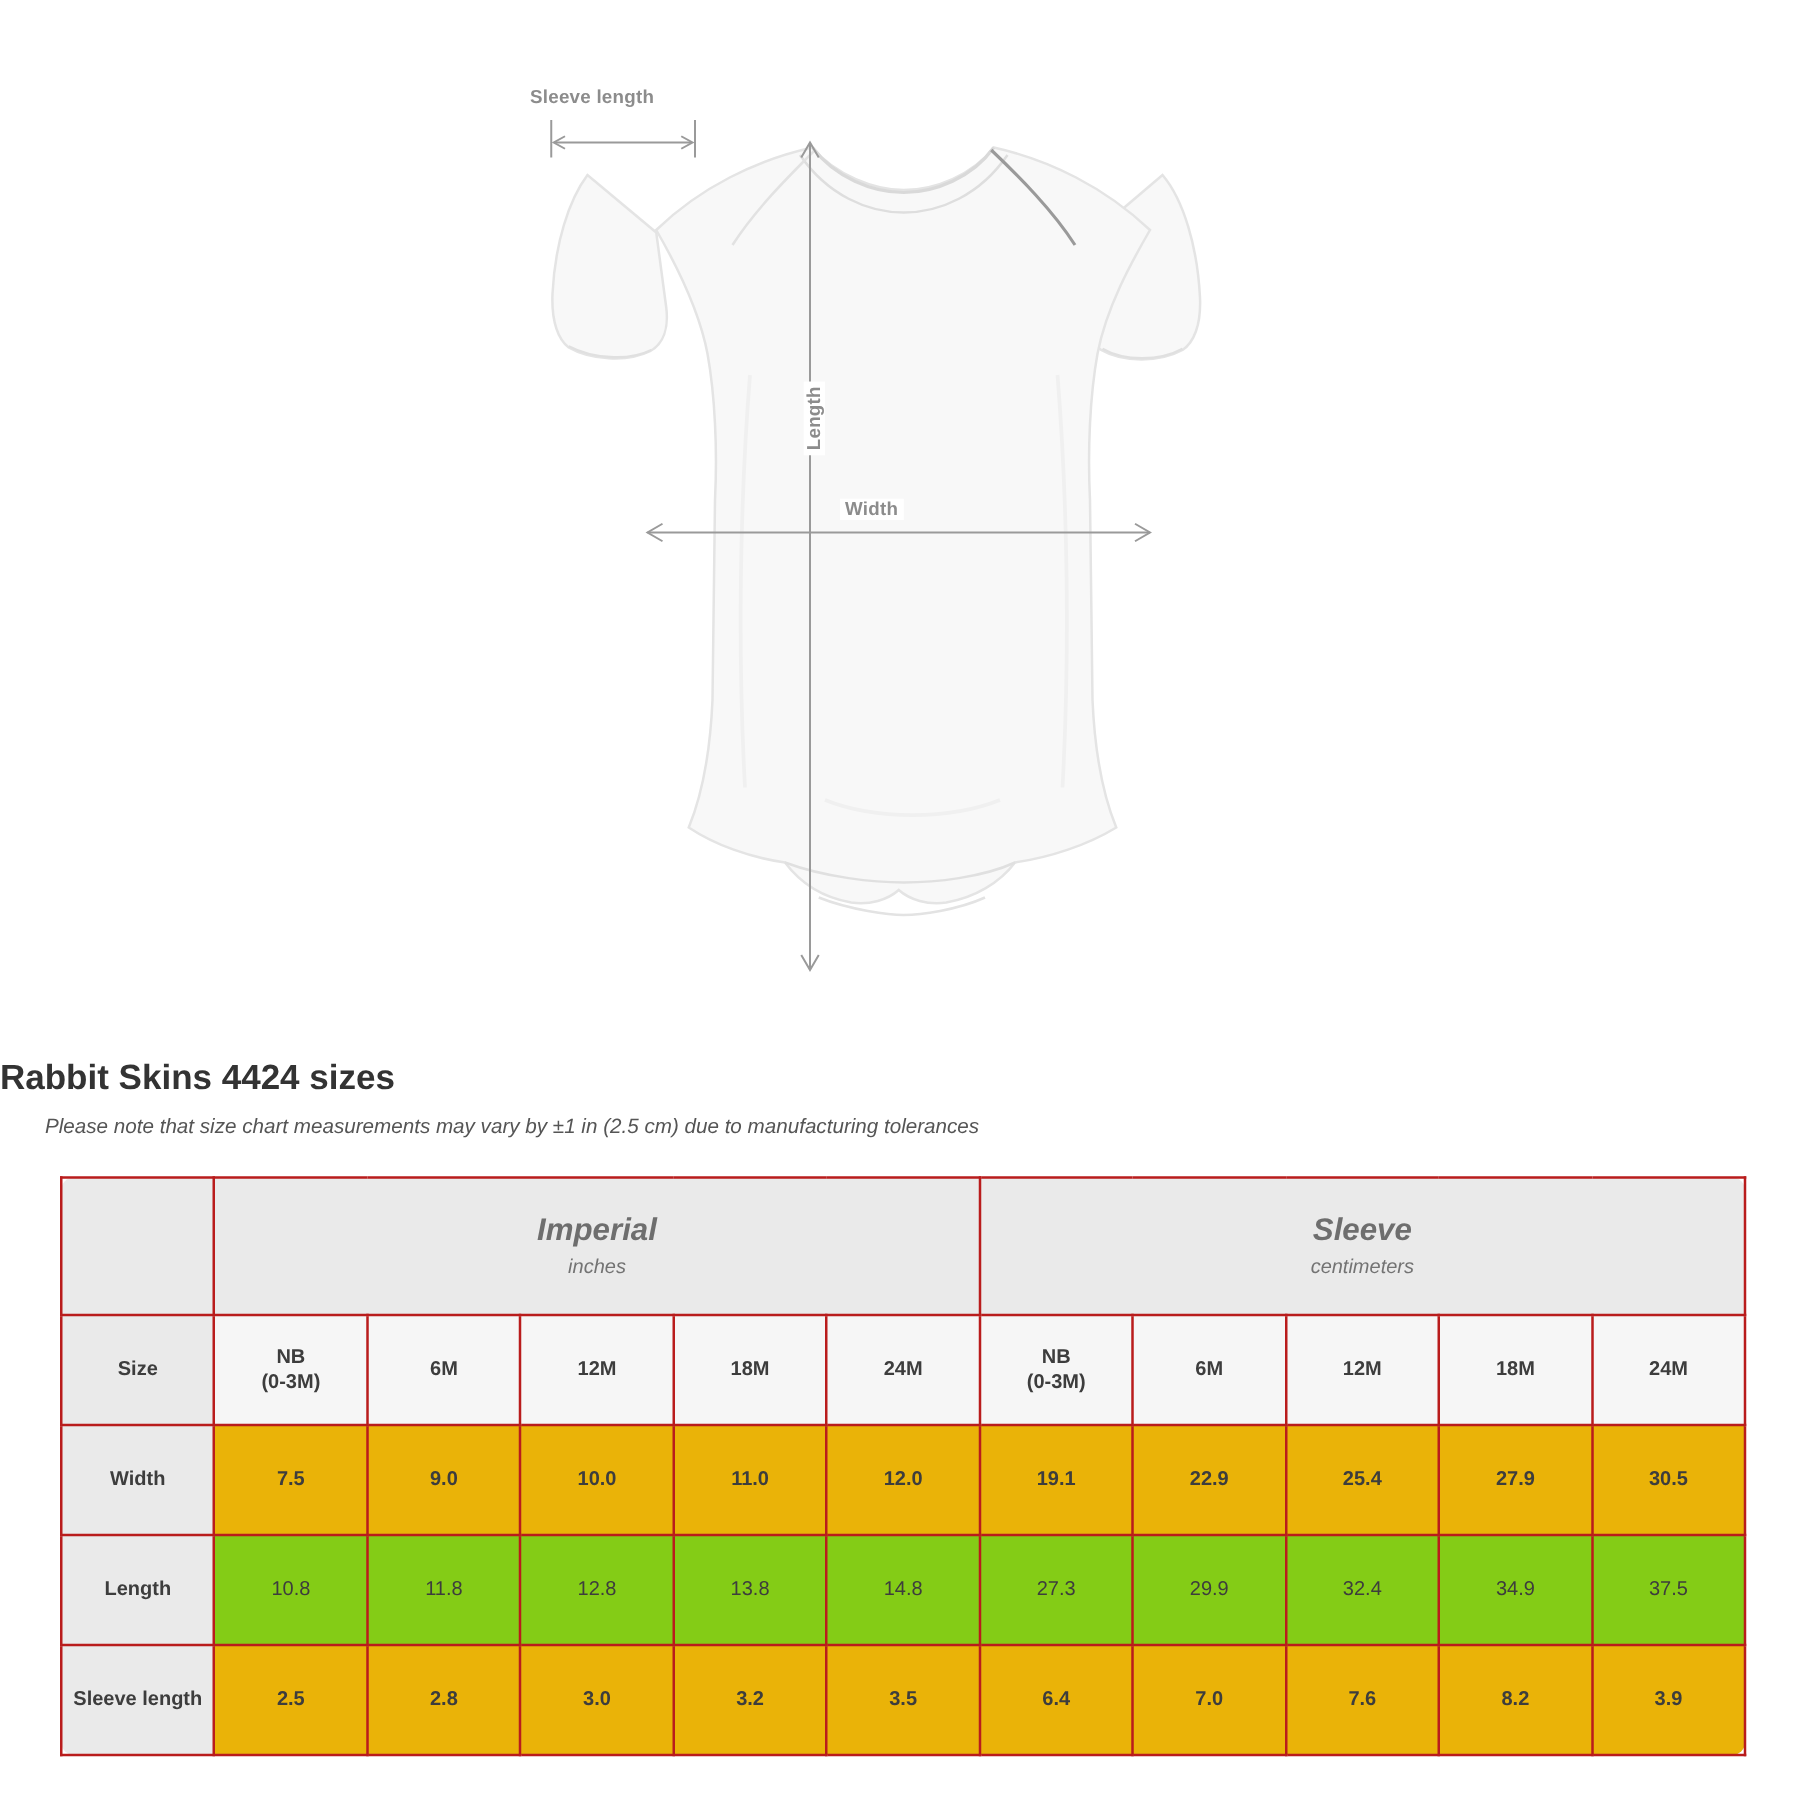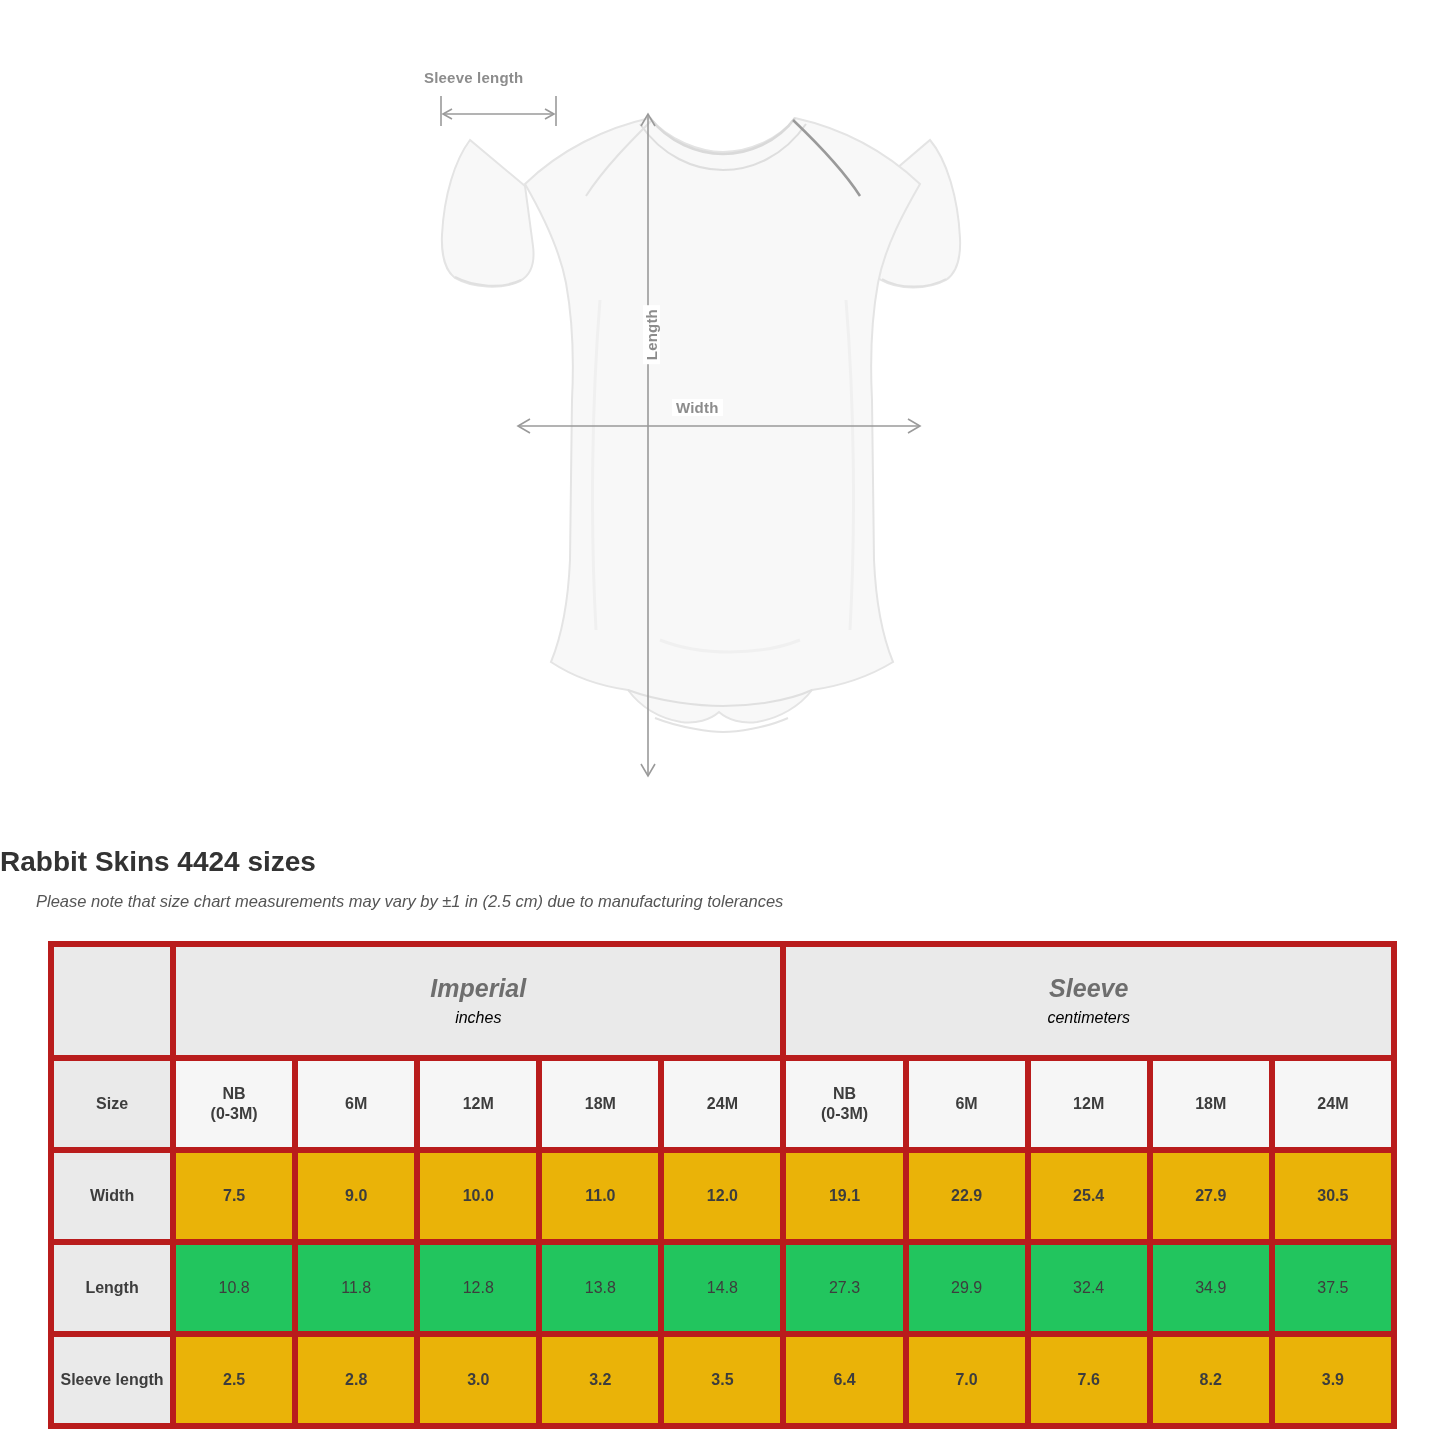--- a/index.html
+++ b/index.html
@@ -78,21 +78,21 @@
   .table-wrap {
     margin: 30px 48px 0 48px;
   }
   table.size-table {
     border-collapse: collapse;
     width: 1349px;
     table-layout: fixed;
   }
   table.size-table td,
   table.size-table th {
-    border: 6px solid #b91c1c;
+    border: 2px solid #b91c1c;
     text-align: center;
     vertical-align: middle;
     font-size: 16px;
     color: #3d3d3d;
   }
   .unit-head {
     background: #eaeaea;
     height: 108px;
     padding: 0;
   }
@@ -105,40 +105,40 @@
   .unit-name {
     font-size: 25px;
     font-style: italic;
     font-weight: bold;
     color: #6e6e6e;
     line-height: 1.1;
   }
   .unit-sub {
     font-size: 16px;
     font-style: italic;
-    color: #000000;
+    color: #737373;
     margin-top: 6px;
   }
   .row-label {
     background: #eaeaea;
     font-weight: bold;
     font-size: 17px;
     color: #3d3d3d;
     width: 168px;
     height: 84px;
   }
   .size-head-cell {
     background: #f6f6f6;
     font-weight: bold;
     font-size: 16px;
     height: 84px;
     line-height: 1.25;
   }
   tr.row-even td.data-cell { background: #eab308; font-weight: bold; }
-  tr.row-odd  td.data-cell { background: #22c55e; }
+  tr.row-odd  td.data-cell { background: #84cc16; }
   td.data-cell {
     height: 84px;
     font-size: 16.5px;
   }
   tr.last-row .row-label {
     border-bottom-left-radius: 10px;
   }
   tr.last-row td.data-cell:last-child {
     border-bottom-right-radius: 10px;
   }

